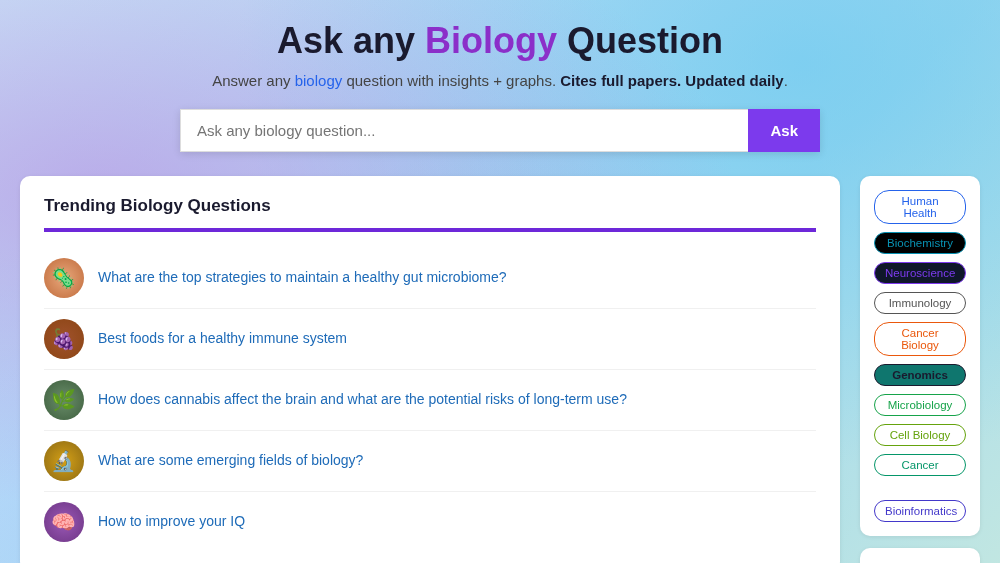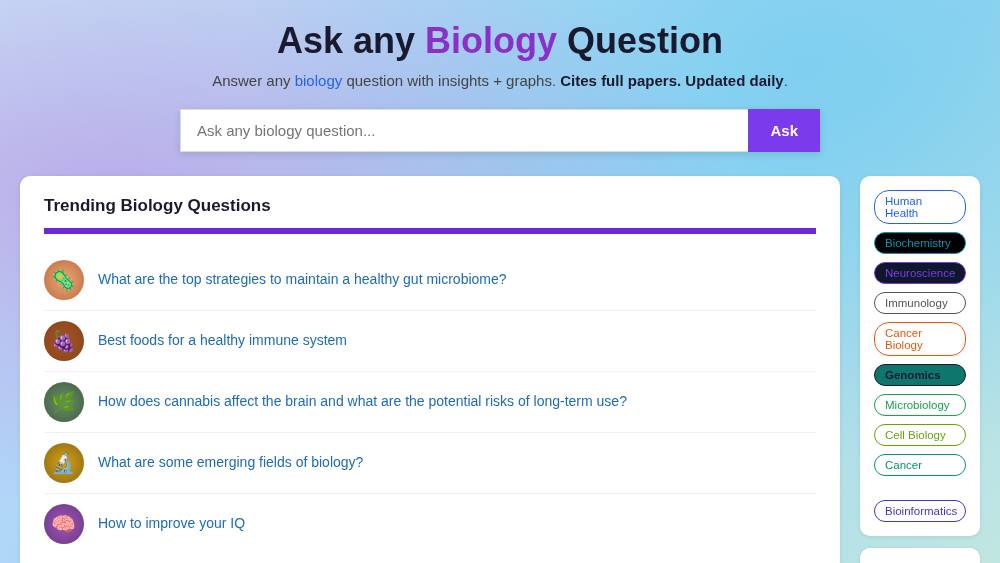--- a/index.html
+++ b/index.html
@@ -115,21 +115,21 @@
       padding: 20px 24px;
       box-shadow: 0 1px 4px rgba(0,0,0,0.08);
     }
 
     .card-title {
       font-size: 17px;
       font-weight: 700;
       color: #1a1a2e;
       margin-bottom: 16px;
       padding-bottom: 12px;
-      border-bottom: 6px solid #6d28d9;
+      border-bottom: 4px solid #6d28d9;
     }
 
     .question-list {
       list-style: none;
     }
 
     .question-item {
       display: flex;
       align-items: center;
       gap: 14px;
@@ -183,21 +183,21 @@
       flex-direction: column;
       gap: 8px;
     }
 
     .tag {
       display: inline-block;
       padding: 4px 10px;
       border-radius: 15px;
       font-size: 11.5px;
       cursor: pointer;
-      text-align: left;
+      text-align: center;
       font-weight: 500;
     }
 
     .tag-blue { border: 1.5px solid #2563eb; color: #2563eb; background: white; }
     .tag-teal { border: 1.5px solid #0891b2; color: #0891b2; background: #000000; }
     .tag-purple { border: 1.5px solid #7c3aed; color: #7c3aed; background: #0f172a; }
     .tag-gray { border: 1.5px solid #555; color: #555; background: white; }
     .tag-orange { border: 1.5px solid #ea580c; color: #ea580c; background: white; }
     .tag-dark { border: 1.5px solid #1a1a2e; color: #1a1a2e; background: #0f766e; font-weight: 700; }
     .tag-green { border: 1.5px solid #16a34a; color: #16a34a; background: white; }

